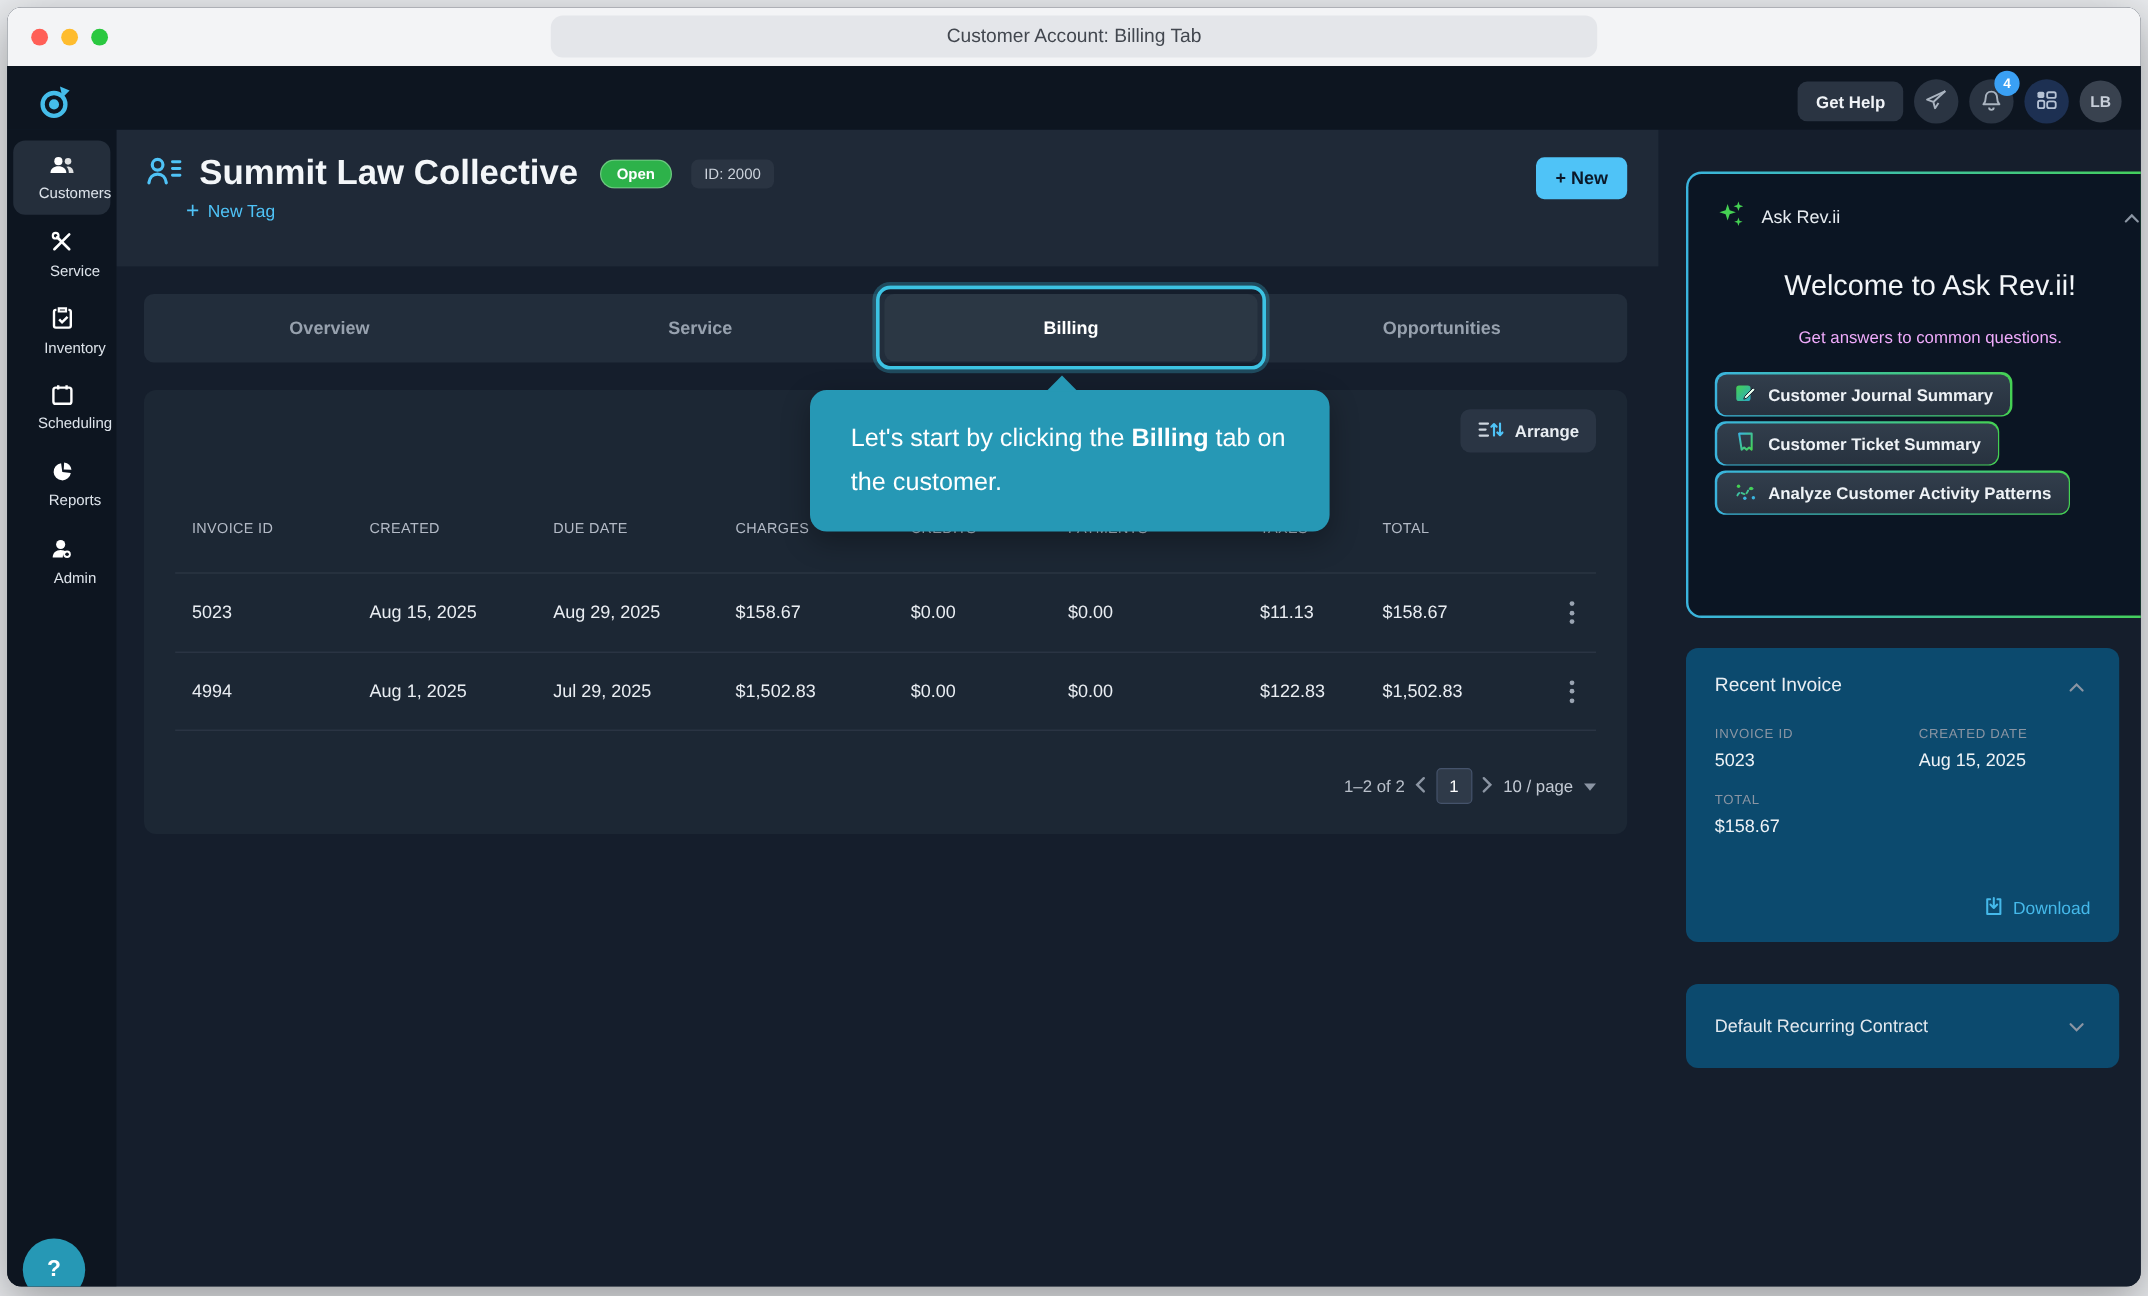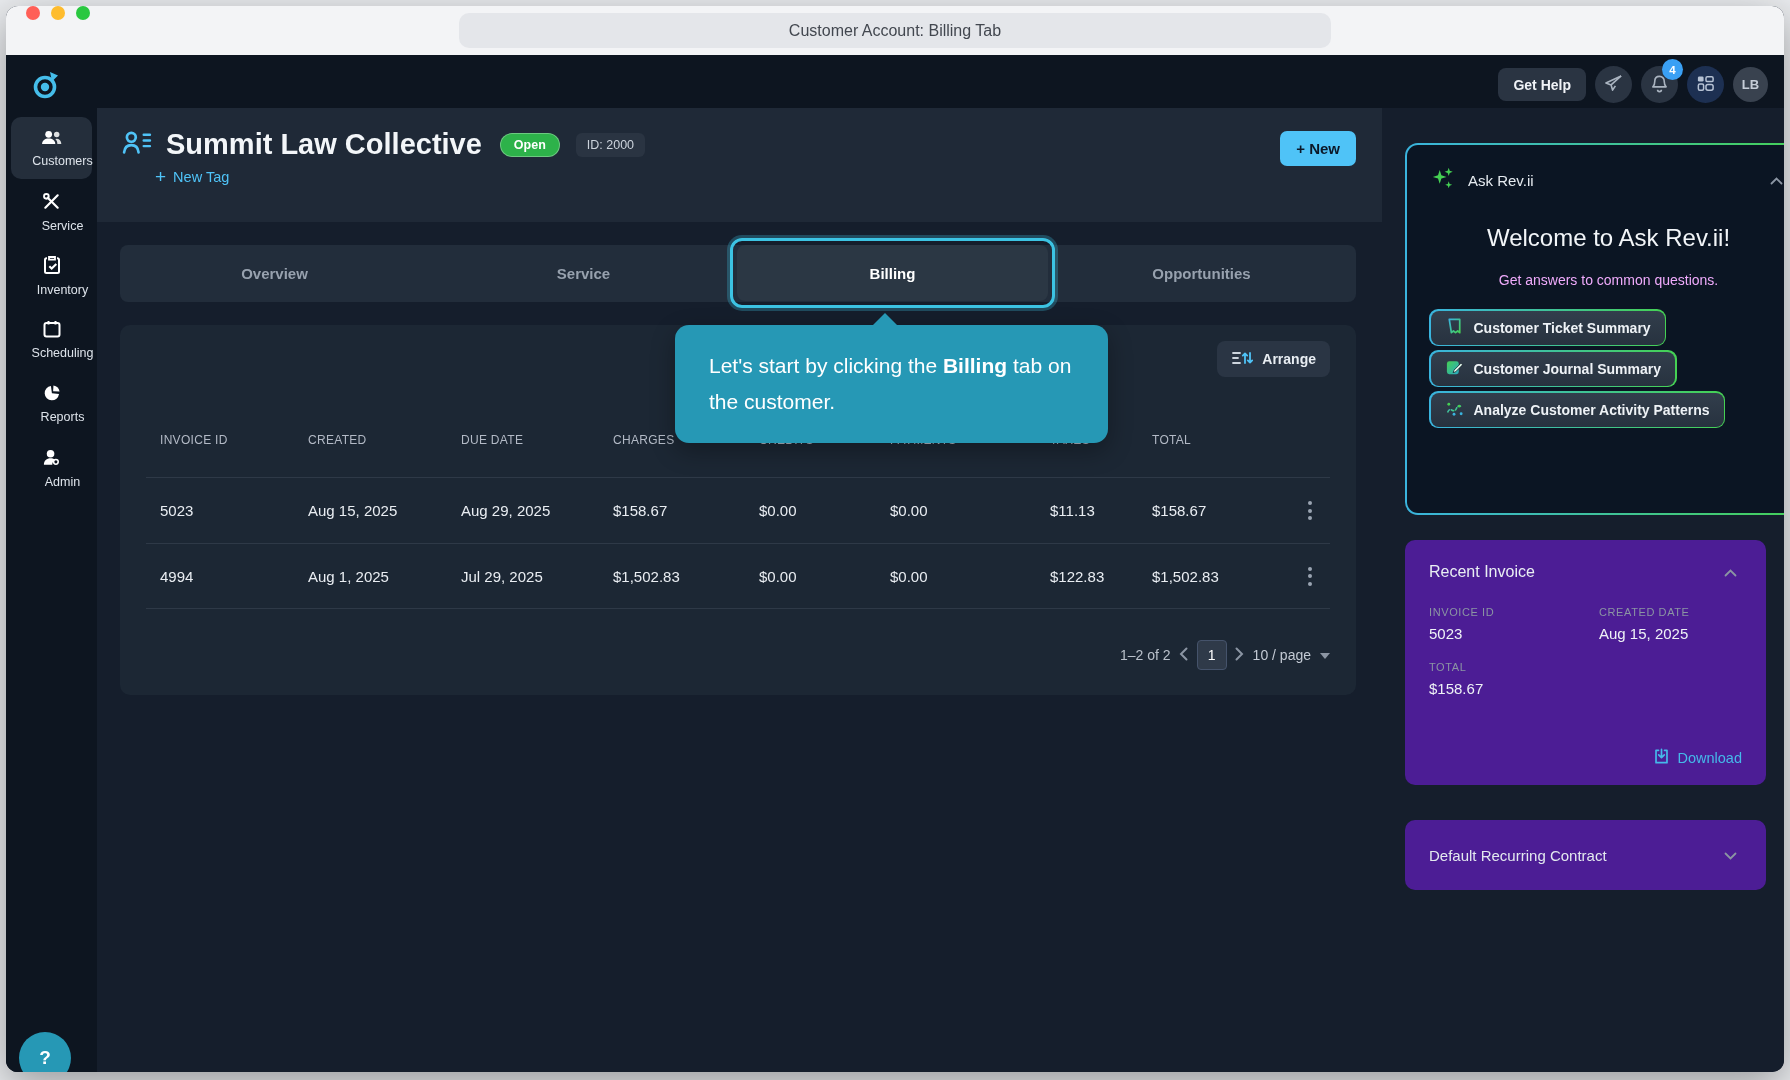--- a/index.html
+++ b/index.html
@@ -2,21 +2,21 @@
 <html><head>
 <meta charset="utf-8">
 <style>
   * { margin:0; padding:0; box-sizing:border-box; }
   html,body { width:1790px; height:1080px; overflow:hidden;
     font-family:"Liberation Sans", sans-serif; background:#e9ebee; }
   .window { position:absolute; inset:6px 6px 8px 6px; border-radius:12px;
     overflow:hidden; background:#151e2c; box-shadow:0 12px 40px rgba(0,0,0,.35); }
   
   .titlebar { position:relative; height:49px; background:#f3f4f6;
-    display:flex; align-items:flex-start; }
+    display:flex; align-items:center; }
   .traffic { display:flex; gap:11px; margin-left:20px; }
   .tl { width:14px; height:14px; border-radius:50%; border:none; cursor:pointer; }
   .tl.r { background:#ff5f57; } .tl.y { background:#febc2e; } .tl.g { background:#2ac840; }
   .title-pill { position:absolute; left:50%; top:7px; transform:translateX(-50%);
     width:872px; height:35px; background:#e4e6ea; border-radius:10px;
     display:flex; align-items:center; justify-content:center;
     font-size:16px; color:#42474f; }
   
   .app { position:absolute; top:49px; left:0; right:0; bottom:0; background:#151e2c; }
   .topnav { position:absolute; top:0; left:0; right:0; height:53px; background:#0d1520;
@@ -127,21 +127,21 @@
   .ask-heading { margin-top:20px; text-align:center; padding:0 52px; font-size:24px;
     font-weight:500; line-height:44px; color:#f2f5f8; }
   .ask-sub { margin-top:12px; text-align:center; font-size:14px; color:#f0abfc; }
   .ask-actions { margin-top:21px; display:flex; flex-direction:column; gap:4px;
     align-items:flex-start; }
   .g-btn { padding:1.5px; border-radius:9px;
     background:linear-gradient(90deg,#3ab4de,#45d153); border:none; cursor:pointer; }
   .g-btn-in { display:flex; align-items:center; gap:10px; padding:6px 14px;
     border-radius:8px; background:linear-gradient(180deg,#323e4c,#27323f);
     color:#eef2f6; font-size:14px; font-weight:700; }
-  .rcard { position:absolute; left:1399px; width:361px; background:#4c1d95;
+  .rcard { position:absolute; left:1399px; width:361px; background:#0c4a6e;
     border-radius:10px; padding:20px 24px; }
   .recent { top:485px; height:245px; }
   .rcard-head { display:flex; align-items:center; }
   .rcard-title { font-size:16px; color:#e9eef3; }
   .fields { display:grid; grid-template-columns:170px 1fr; margin-top:22px; }
   .flabel { font-size:11px; letter-spacing:.6px; color:#8b95a3; }
   .fvalue { margin-top:7px; font-size:15px; color:#eef2f6; }
   .field.total { margin-top:19px; }
   .download { position:absolute; right:24px; bottom:17px; display:flex;
     align-items:center; gap:8px; background:none; border:none; color:#45b9ea;
@@ -415,37 +415,37 @@
                   <path d="M1.5 6.5 6.5 1.5l5 5"></path>
                 </svg></span>
           </button>
         </div>
         <div class="ask-heading">Welcome to Ask Rev.ii!</div>
         <div class="ask-sub">Get answers to common questions.</div>
         <div class="ask-actions">
           <button class="g-btn">
             <span class="g-btn-in">
               <span>
+                <svg width="19" height="19" viewBox="0 0 20 20">
+                    <rect x="2" y="3.5" width="12.5" height="13.5" rx="2.5" fill="url(#ggr)"></rect>
+                    <path d="M9.5 12.8 16.8 5.5l1.7 1.7-7.3 7.3-2.6.9z" fill="#eafff0" stroke="#0b1523" stroke-width=".8"></path>
+                  </svg>
+              </span>
+              <span>Customer Journal Summary</span>
+            </span>
+          </button>
+          <button class="g-btn">
+            <span class="g-btn-in">
+              <span>
                 <svg width="19" height="19" viewBox="0 0 20 20" fill="none" stroke="url(#gcg)" stroke-width="1.8" stroke-linejoin="round">
                     <path d="M4.5 2.5h11v14l-2.2-1.8-2.2 1.8-2.2-1.8-2.2 1.8z"></path>
                     <path d="M7.5 6.5h5"></path>
                   </svg>
               </span>
               <span>Customer Ticket Summary</span>
-            </span>
-          </button>
-          <button class="g-btn">
-            <span class="g-btn-in">
-              <span>
-                <svg width="19" height="19" viewBox="0 0 20 20">
-                    <rect x="2" y="3.5" width="12.5" height="13.5" rx="2.5" fill="url(#ggr)"></rect>
-                    <path d="M9.5 12.8 16.8 5.5l1.7 1.7-7.3 7.3-2.6.9z" fill="#eafff0" stroke="#0b1523" stroke-width=".8"></path>
-                  </svg>
-              </span>
-              <span>Customer Journal Summary</span>
             </span>
           </button>
           <button class="g-btn">
             <span class="g-btn-in">
               <span>
                 <svg width="19" height="19" viewBox="0 0 20 20" fill="none">
                     <path d="M3 13.5c3-6.5 6 3 9-3.5 1.3-2.8 3-3.4 5-2" stroke="url(#gcg)" stroke-width="1.7" stroke-linecap="round" stroke-dasharray="2.6 2.2"></path>
                     <circle cx="4" cy="5.5" r="1.5" fill="#45d153"></circle>
                     <circle cx="9.5" cy="16" r="1.5" fill="#3ab4de"></circle>
                     <circle cx="15" cy="7.5" r="1.5" fill="#45d153"></circle>

